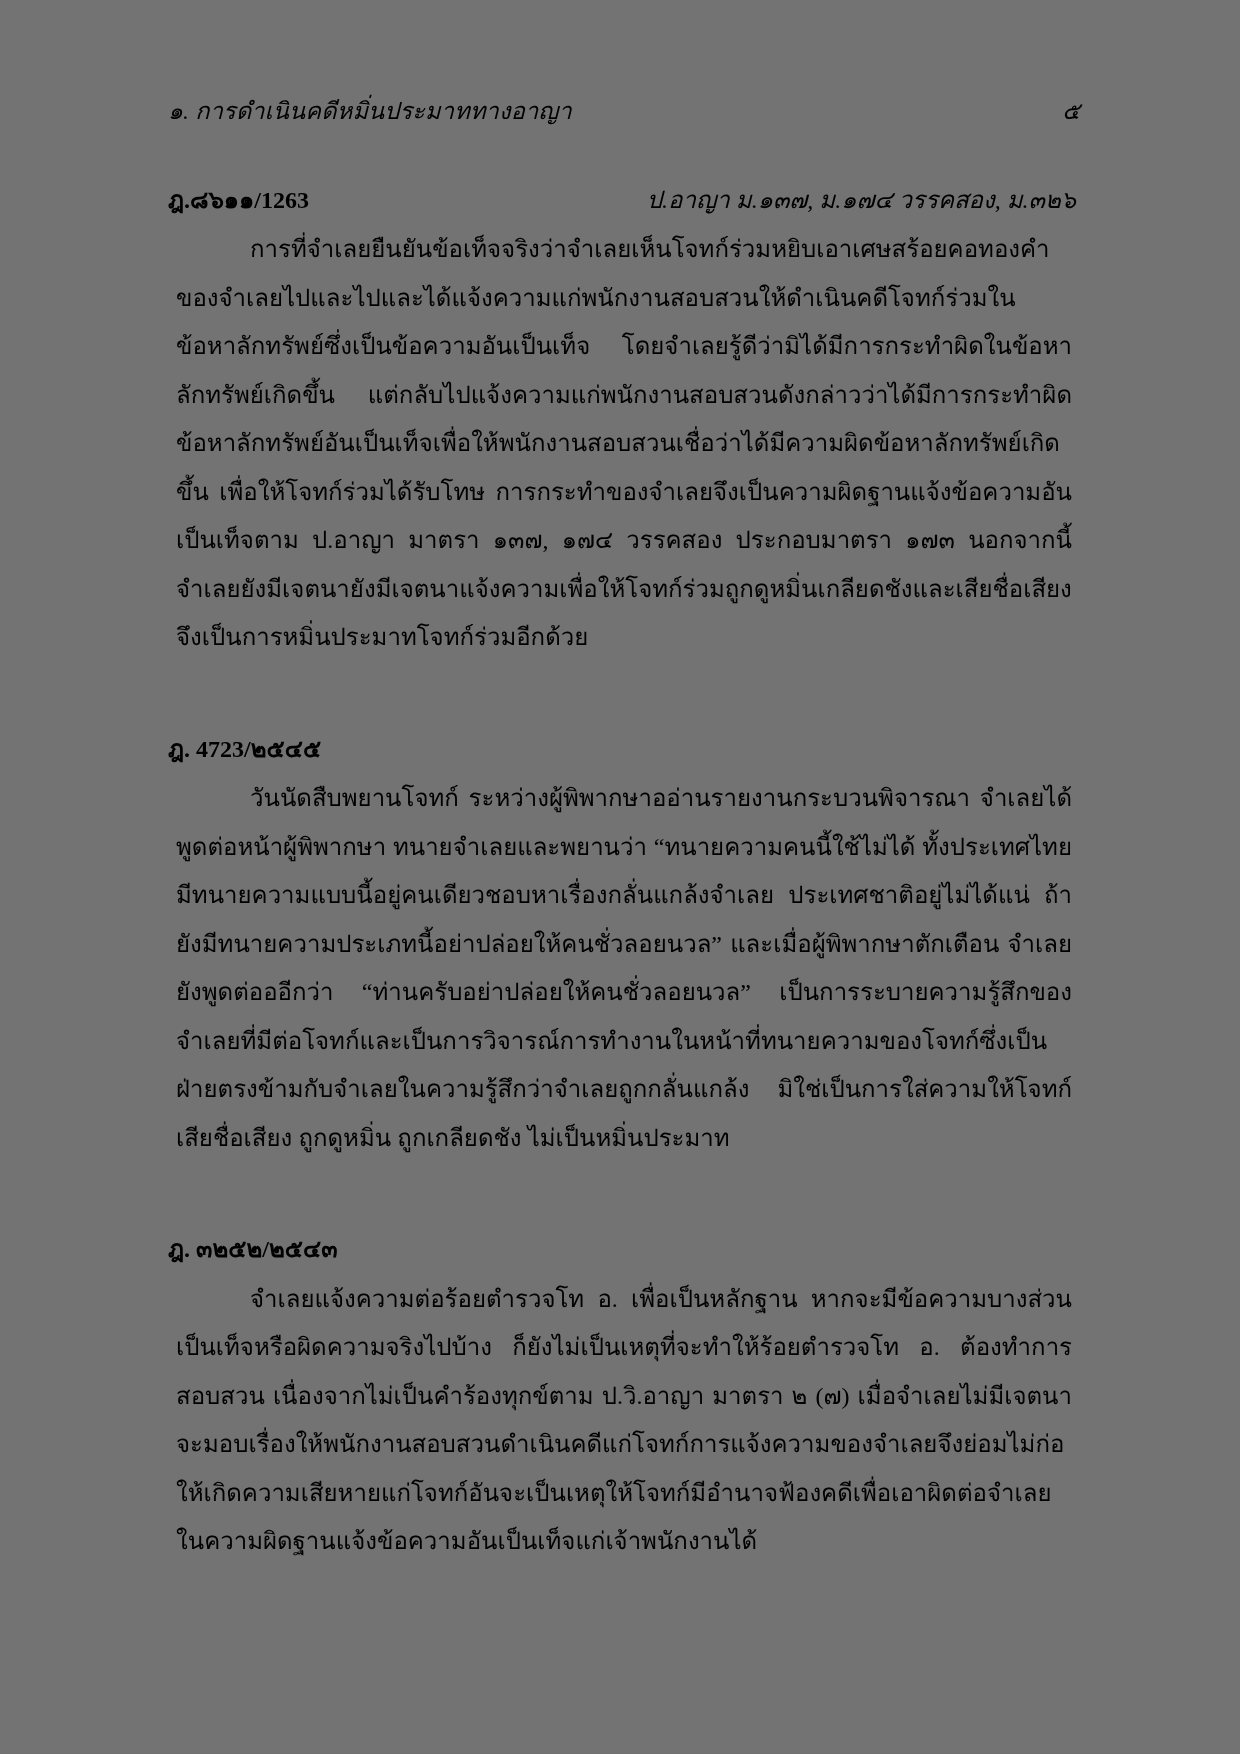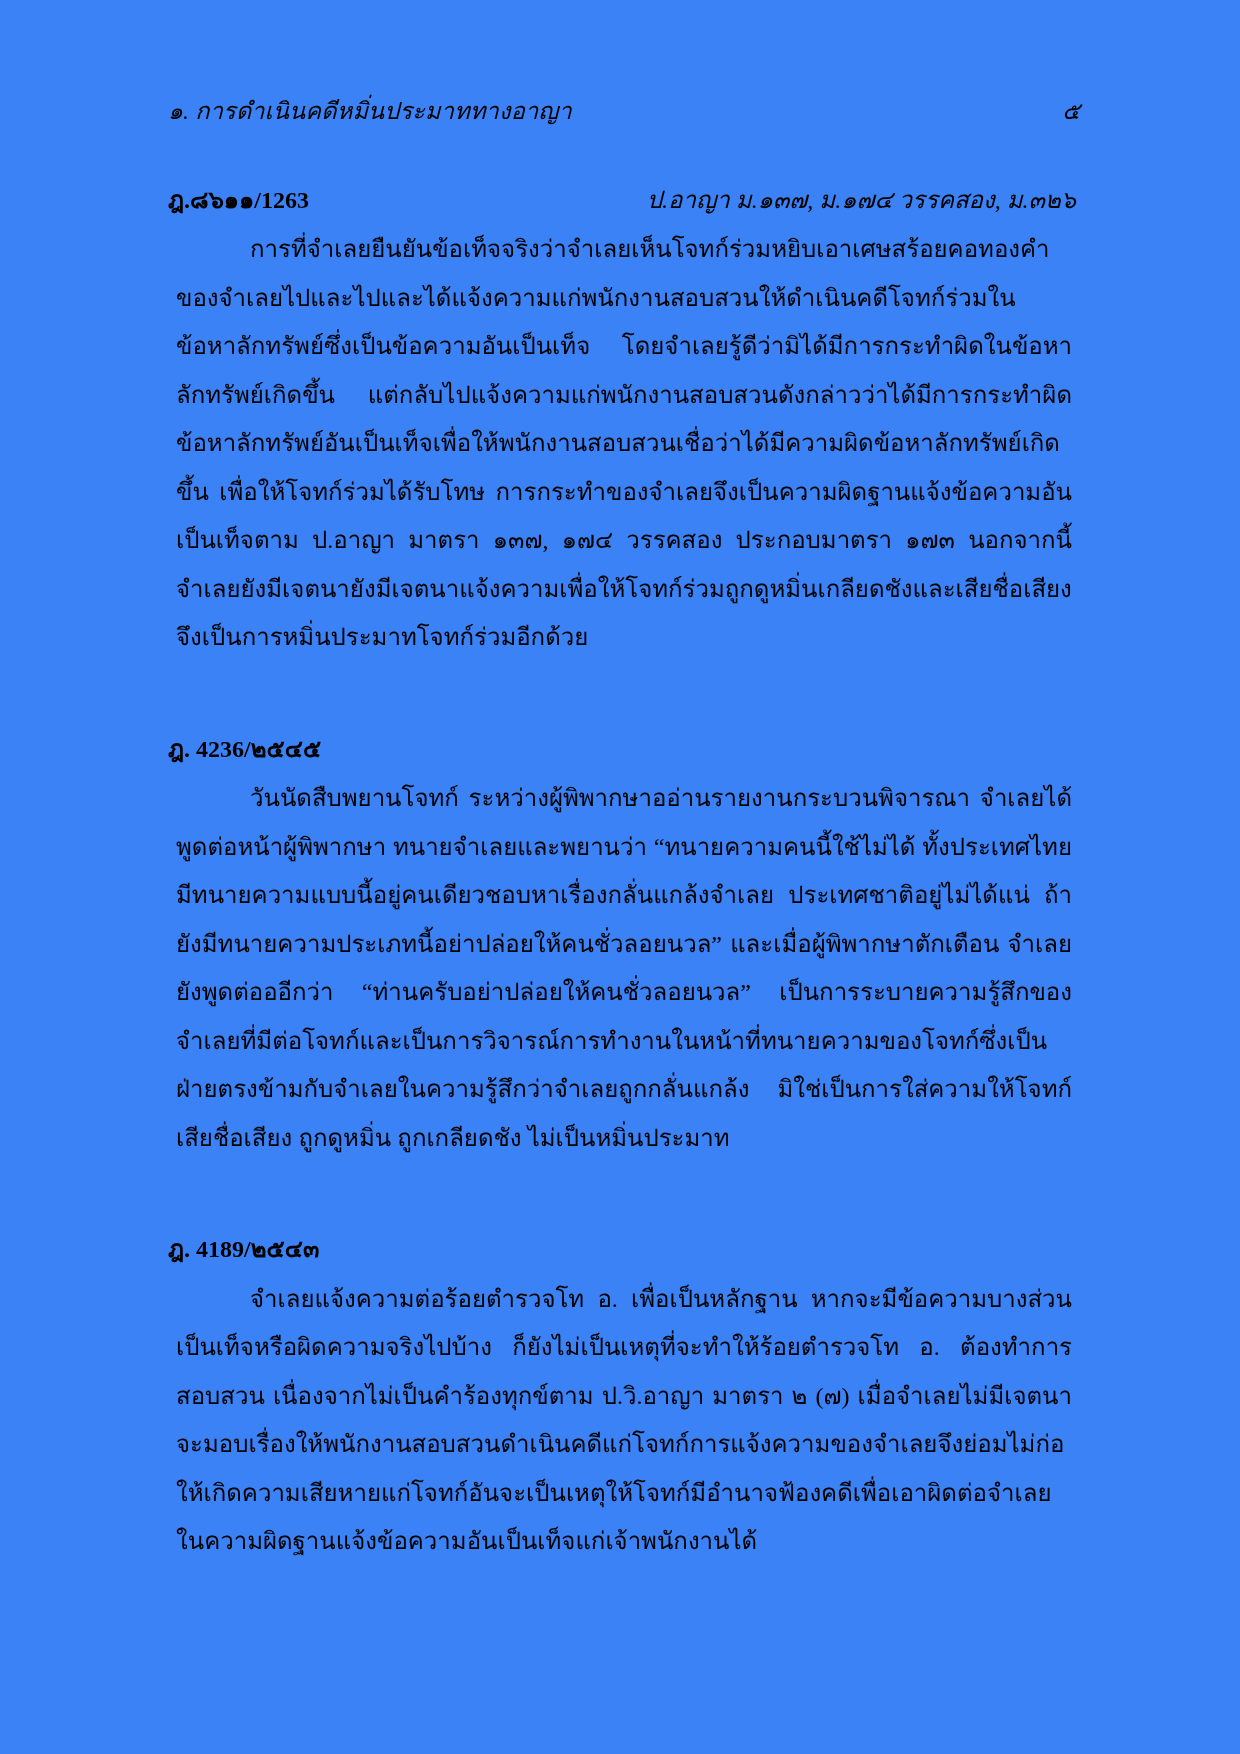--- a/index.html
+++ b/index.html
@@ -9,21 +9,21 @@
   }
   body {
     font-family: "Liberation Serif", "DejaVu Serif", serif;
     color: #000000;
   }
   .page {
     position: relative;
     width: 1240px;
     height: 1754px;
     margin: 0 auto;
-    background: #3b82f6;
+    background: #737373;
     box-sizing: border-box;
     overflow: hidden;
   }
   .content {
     position: absolute;
     left: 168px;
     top: 96px;
     width: 912px;
   }
 
@@ -100,28 +100,28 @@
         <div class="case-no">ฎ.๘๖๑๑/1263</div>
         <div class="case-cite">ป.อาญา ม.๑๓๗, ม.๑๗๔ วรรคสอง, ม.๓๒๖</div>
       </div>
       <p class="para">การที่จำเลยยืนยันข้อเท็จจริงว่าจำเลยเห็นโจทก์ร่วมหยิบเอาเศษสร้อยคอทองคำของจำเลยไปและไปและได้แจ้งความแก่พนักงานสอบสวนให้ดำเนินคดีโจทก์ร่วมในข้อหาลักทรัพย์ซึ่งเป็นข้อความอันเป็นเท็จ โดยจำเลยรู้ดีว่ามิได้มีการกระทำผิดในข้อหาลักทรัพย์เกิดขึ้น แต่กลับไปแจ้งความแก่พนักงานสอบสวนดังกล่าวว่าได้มีการกระทำผิดข้อหาลักทรัพย์อันเป็นเท็จเพื่อให้พนักงานสอบสวนเชื่อว่าได้มีความผิดข้อหาลักทรัพย์เกิดขึ้น เพื่อให้โจทก์ร่วมได้รับโทษ การกระทำของจำเลยจึงเป็นความผิดฐานแจ้งข้อความอันเป็นเท็จตาม ป.อาญา มาตรา ๑๓๗, ๑๗๔ วรรคสอง ประกอบมาตรา ๑๗๓ นอกจากนี้ จำเลยยังมีเจตนายังมีเจตนาแจ้งความเพื่อให้โจทก์ร่วมถูกดูหมิ่นเกลียดชังและเสียชื่อเสียง จึงเป็นการหมิ่นประมาทโจทก์ร่วมอีกด้วย</p>
     </div>
 
     <div class="gap-lg"></div>
 
     <div class="case-block">
       <div class="case-head no-cite">
-        <div class="case-no">ฎ. 4236/๒๕๔๕</div>
+        <div class="case-no">ฎ. 4723/๒๕๔๕</div>
       </div>
       <p class="para">วันนัดสืบพยานโจทก์ ระหว่างผู้พิพากษาออ่านรายงานกระบวนพิจารณา จำเลยได้พูดต่อหน้าผู้พิพากษา ทนายจำเลยและพยานว่า “ทนายความคนนี้ใช้ไม่ได้ ทั้งประเทศไทยมีทนายความแบบนี้อยู่คนเดียวชอบหาเรื่องกลั่นแกล้งจำเลย ประเทศชาติอยู่ไม่ได้แน่ ถ้ายังมีทนายความประเภทนี้อย่าปล่อยให้คนชั่วลอยนวล” และเมื่อผู้พิพากษาตักเตือน จำเลยยังพูดต่อออีกว่า “ท่านครับอย่าปล่อยให้คนชั่วลอยนวล” เป็นการระบายความรู้สึกของจำเลยที่มีต่อโจทก์และเป็นการวิจารณ์การทำงานในหน้าที่ทนายความของโจทก์ซึ่งเป็นฝ่ายตรงข้ามกับจำเลยในความรู้สึกว่าจำเลยถูกกลั่นแกล้ง มิใช่เป็นการใส่ความให้โจทก์เสียชื่อเสียง ถูกดูหมิ่น ถูกเกลียดชัง ไม่เป็นหมิ่นประมาท</p>
     </div>
 
     <div class="gap-lg"></div>
 
     <div class="case-block">
       <div class="case-head no-cite">
-        <div class="case-no">ฎ. 4189/๒๕๔๓</div>
+        <div class="case-no">ฎ. ๓๒๕๒/๒๕๔๓</div>
       </div>
       <p class="para">จำเลยแจ้งความต่อร้อยตำรวจโท อ. เพื่อเป็นหลักฐาน หากจะมีข้อความบางส่วนเป็นเท็จหรือผิดความจริงไปบ้าง ก็ยังไม่เป็นเหตุที่จะทำให้ร้อยตำรวจโท อ. ต้องทำการสอบสวน เนื่องจากไม่เป็นคำร้องทุกข์ตาม ป.วิ.อาญา มาตรา ๒ (๗) เมื่อจำเลยไม่มีเจตนาจะมอบเรื่องให้พนักงานสอบสวนดำเนินคดีแก่โจทก์การแจ้งความของจำเลยจึงย่อมไม่ก่อให้เกิดความเสียหายแก่โจทก์อันจะเป็นเหตุให้โจทก์มีอำนาจฟ้องคดีเพื่อเอาผิดต่อจำเลยในความผิดฐานแจ้งข้อความอันเป็นเท็จแก่เจ้าพนักงานได้</p>
     </div>
 
   </div>
 </div>
 
 </body></html>

